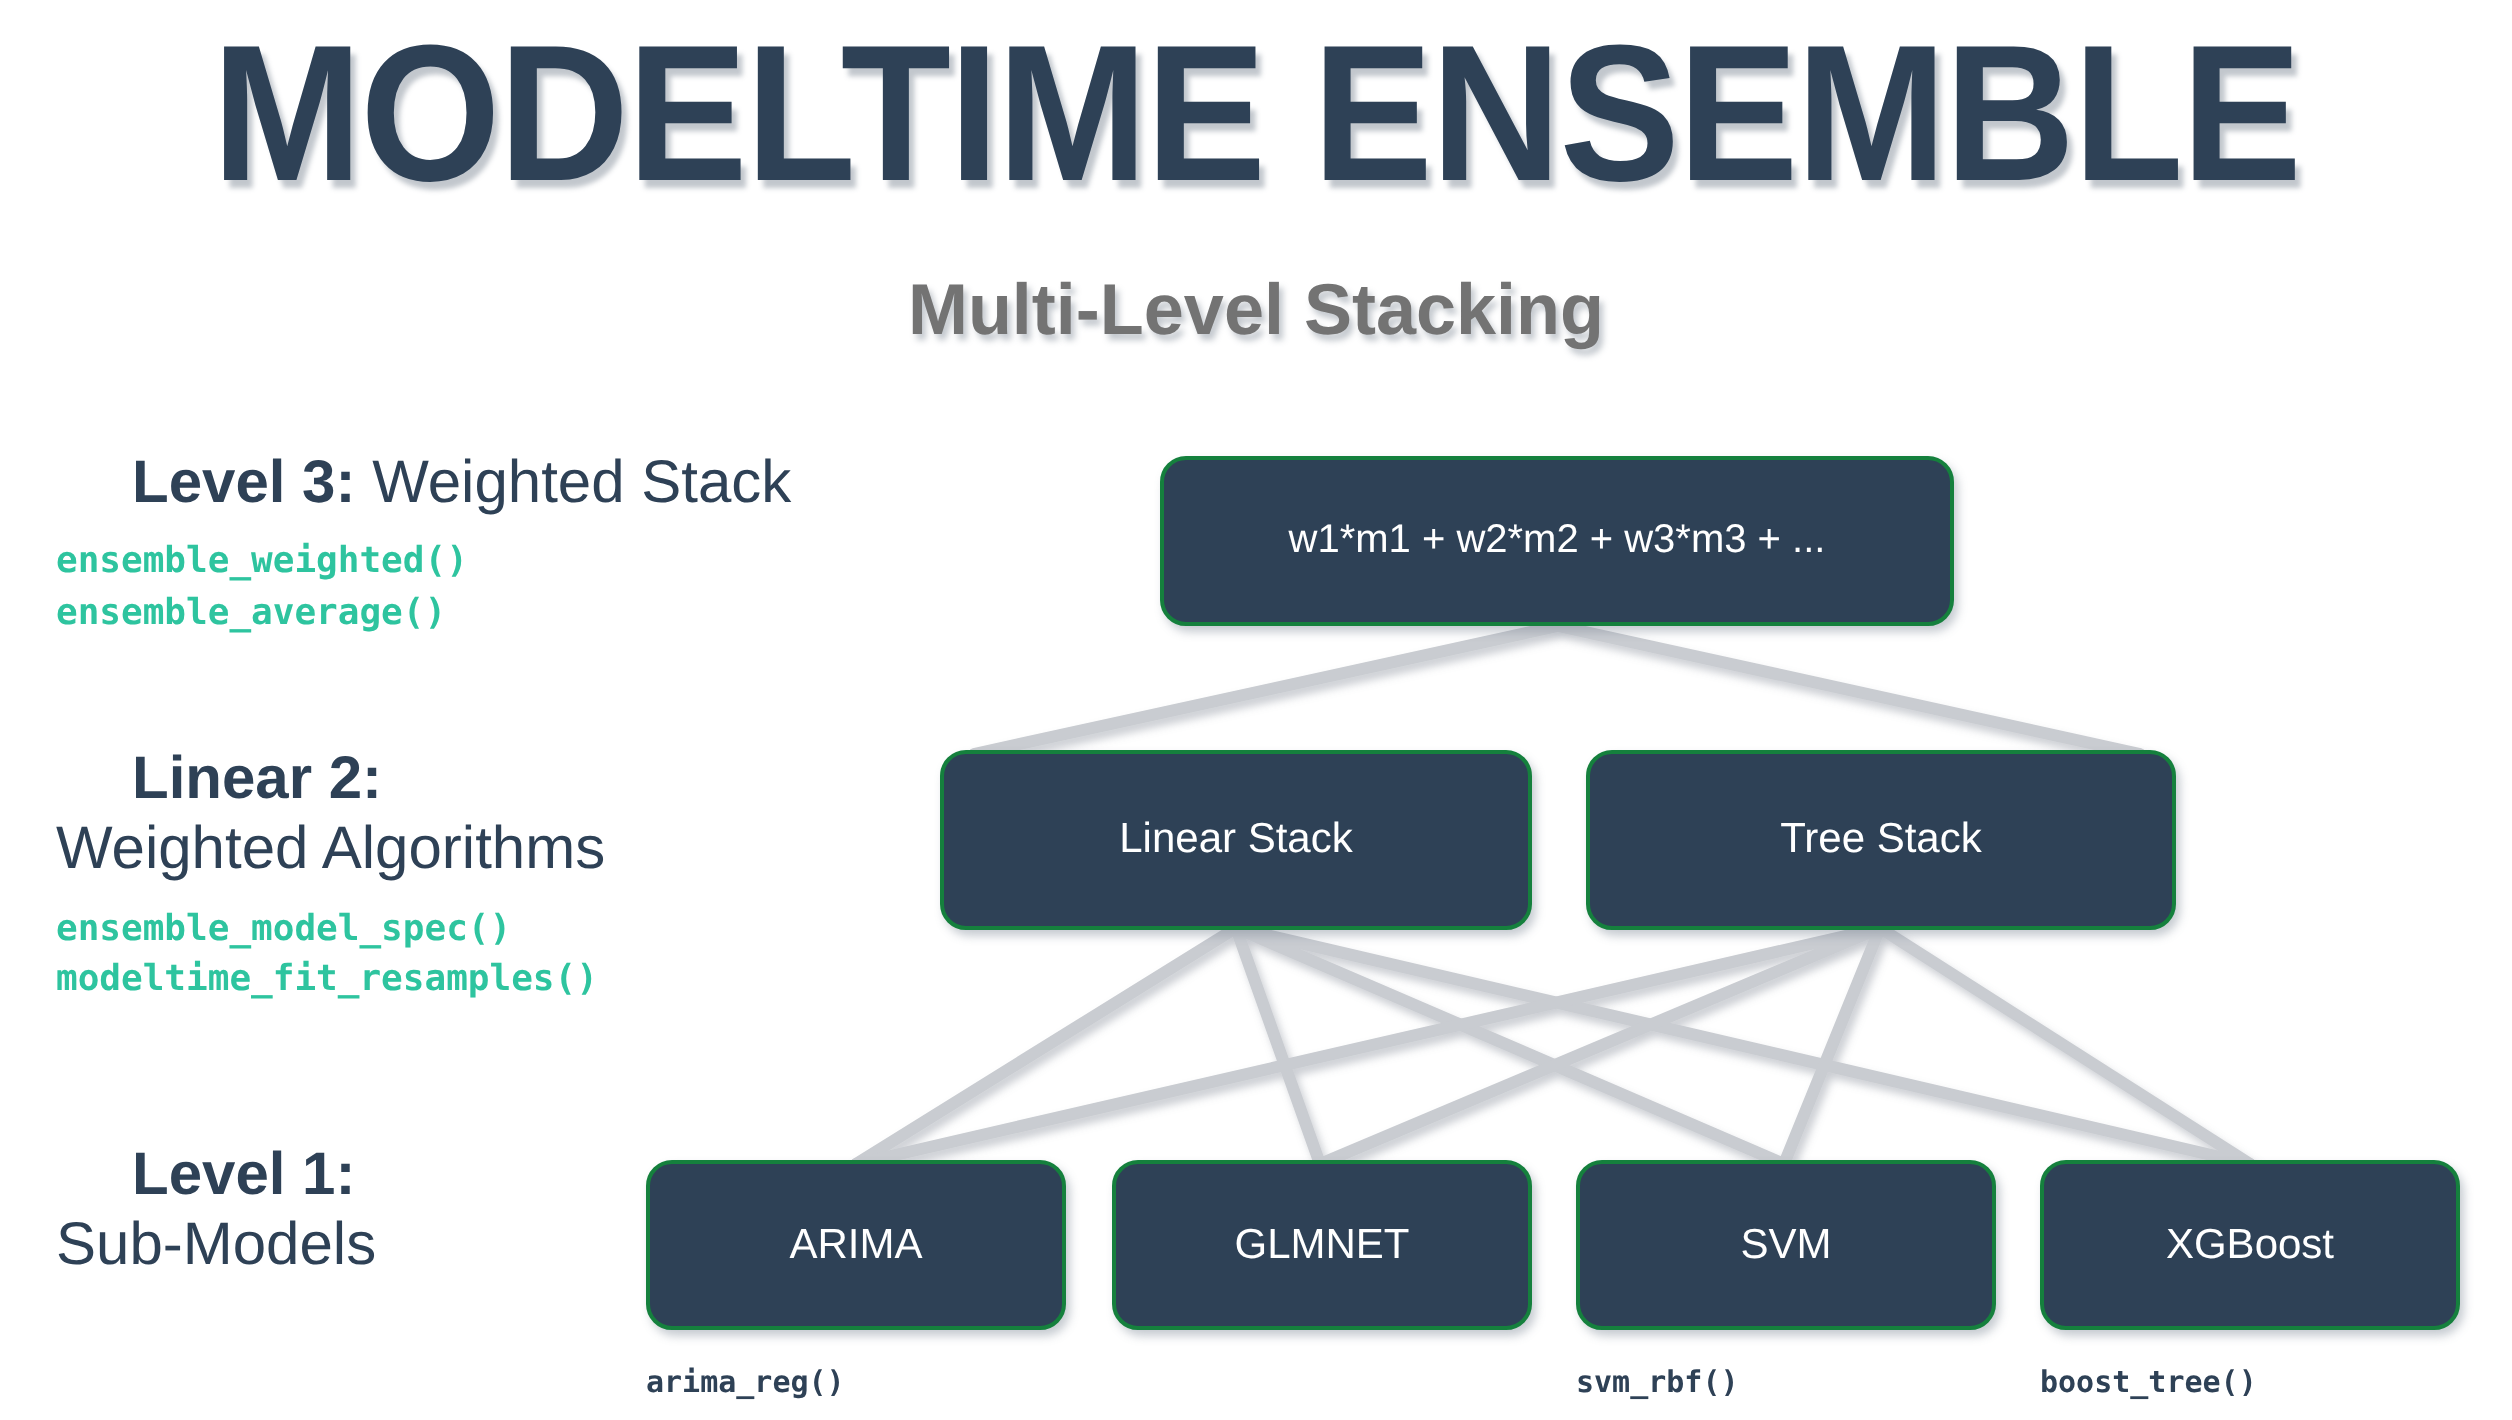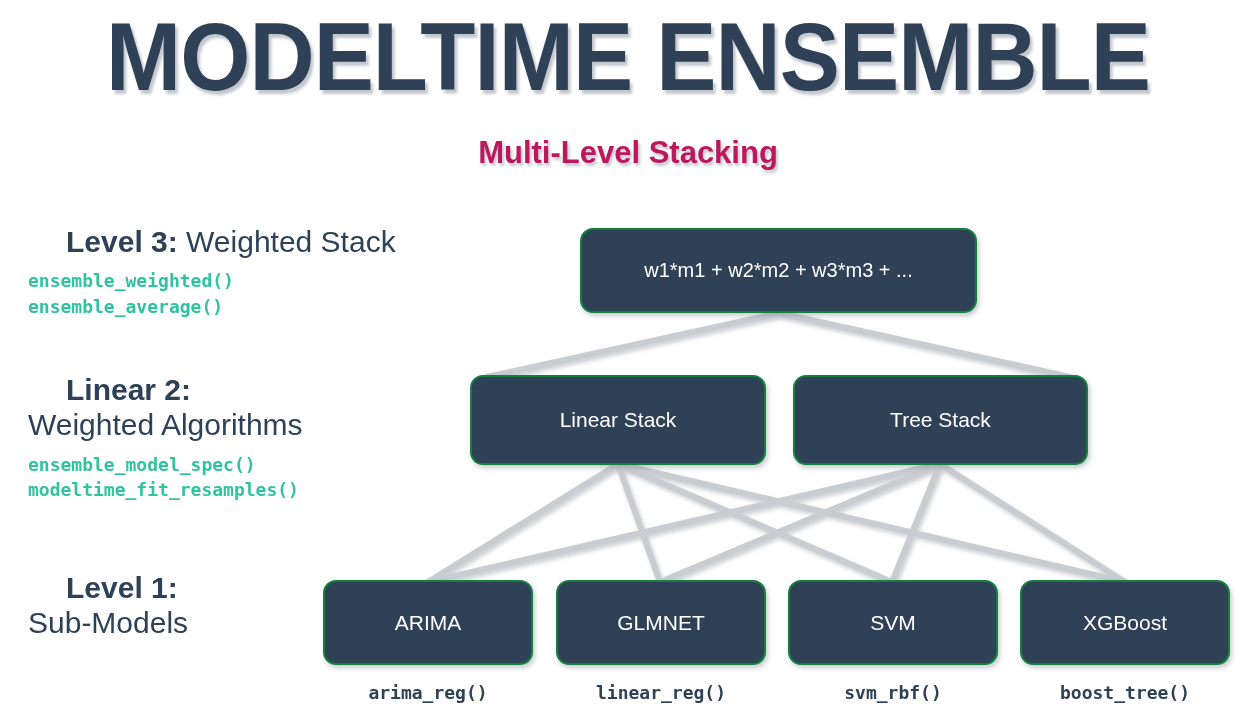--- a/index.html
+++ b/index.html
@@ -39,23 +39,23 @@
     white-space: nowrap;
   }
   .subtitle {
     position: absolute;
     left: 0;
     top: 137px;
     width: 1256px;
     text-align: center;
     font-family: "Liberation Sans Narrow", "Liberation Sans", sans-serif;
     font-weight: bold;
-    font-size: 31px;
+    font-size: 36px;
     line-height: 1.0;
-    color: #be185d;
+    color: #737373;
     text-shadow: 2px 3px 3px rgba(120,130,145,0.45);
     white-space: nowrap;
   }
 
   
   .level-block {
     position: absolute;
     left: 28px;
     width: 420px;
   }
@@ -107,23 +107,23 @@
     color: #ffffff;
     font-family: "Liberation Sans Narrow", "Liberation Sans", sans-serif;
     font-size: 21px;
     white-space: nowrap;
   }
   .node.formula { font-size: 20px; }
 
   
   .fn-caption {
     position: absolute;
-    text-align: center;
+    text-align: left;
     font-family: "DejaVu Sans Mono", "Liberation Mono", monospace;
-    font-size: 18px;
+    font-size: 15px;
     font-weight: bold;
     color: #2e4156;
     white-space: nowrap;
     top: 682px;
   }
 </style>
 </head>
 <body>
 
 <div id="stage">
@@ -187,17 +187,16 @@
 
   <div class="node" style="left:470px; top:375px; width:296px; height:90px;">Linear Stack</div>
   <div class="node" style="left:793px; top:375px; width:295px; height:90px;">Tree Stack</div>
 
   <div class="node" style="left:323px; top:580px; width:210px; height:85px;">ARIMA</div>
   <div class="node" style="left:556px; top:580px; width:210px; height:85px;">GLMNET</div>
   <div class="node" style="left:788px; top:580px; width:210px; height:85px;">SVM</div>
   <div class="node" style="left:1020px; top:580px; width:210px; height:85px;">XGBoost</div>
 
   <div class="fn-caption" style="left:323px; width:210px;">arima_reg()</div>
-  <div class="fn-caption" style="left:556px; width:210px;">linear_reg()</div>
   <div class="fn-caption" style="left:788px; width:210px;">svm_rbf()</div>
   <div class="fn-caption" style="left:1020px; width:210px;">boost_tree()</div>
 
 </div>
 
 </body></html>

